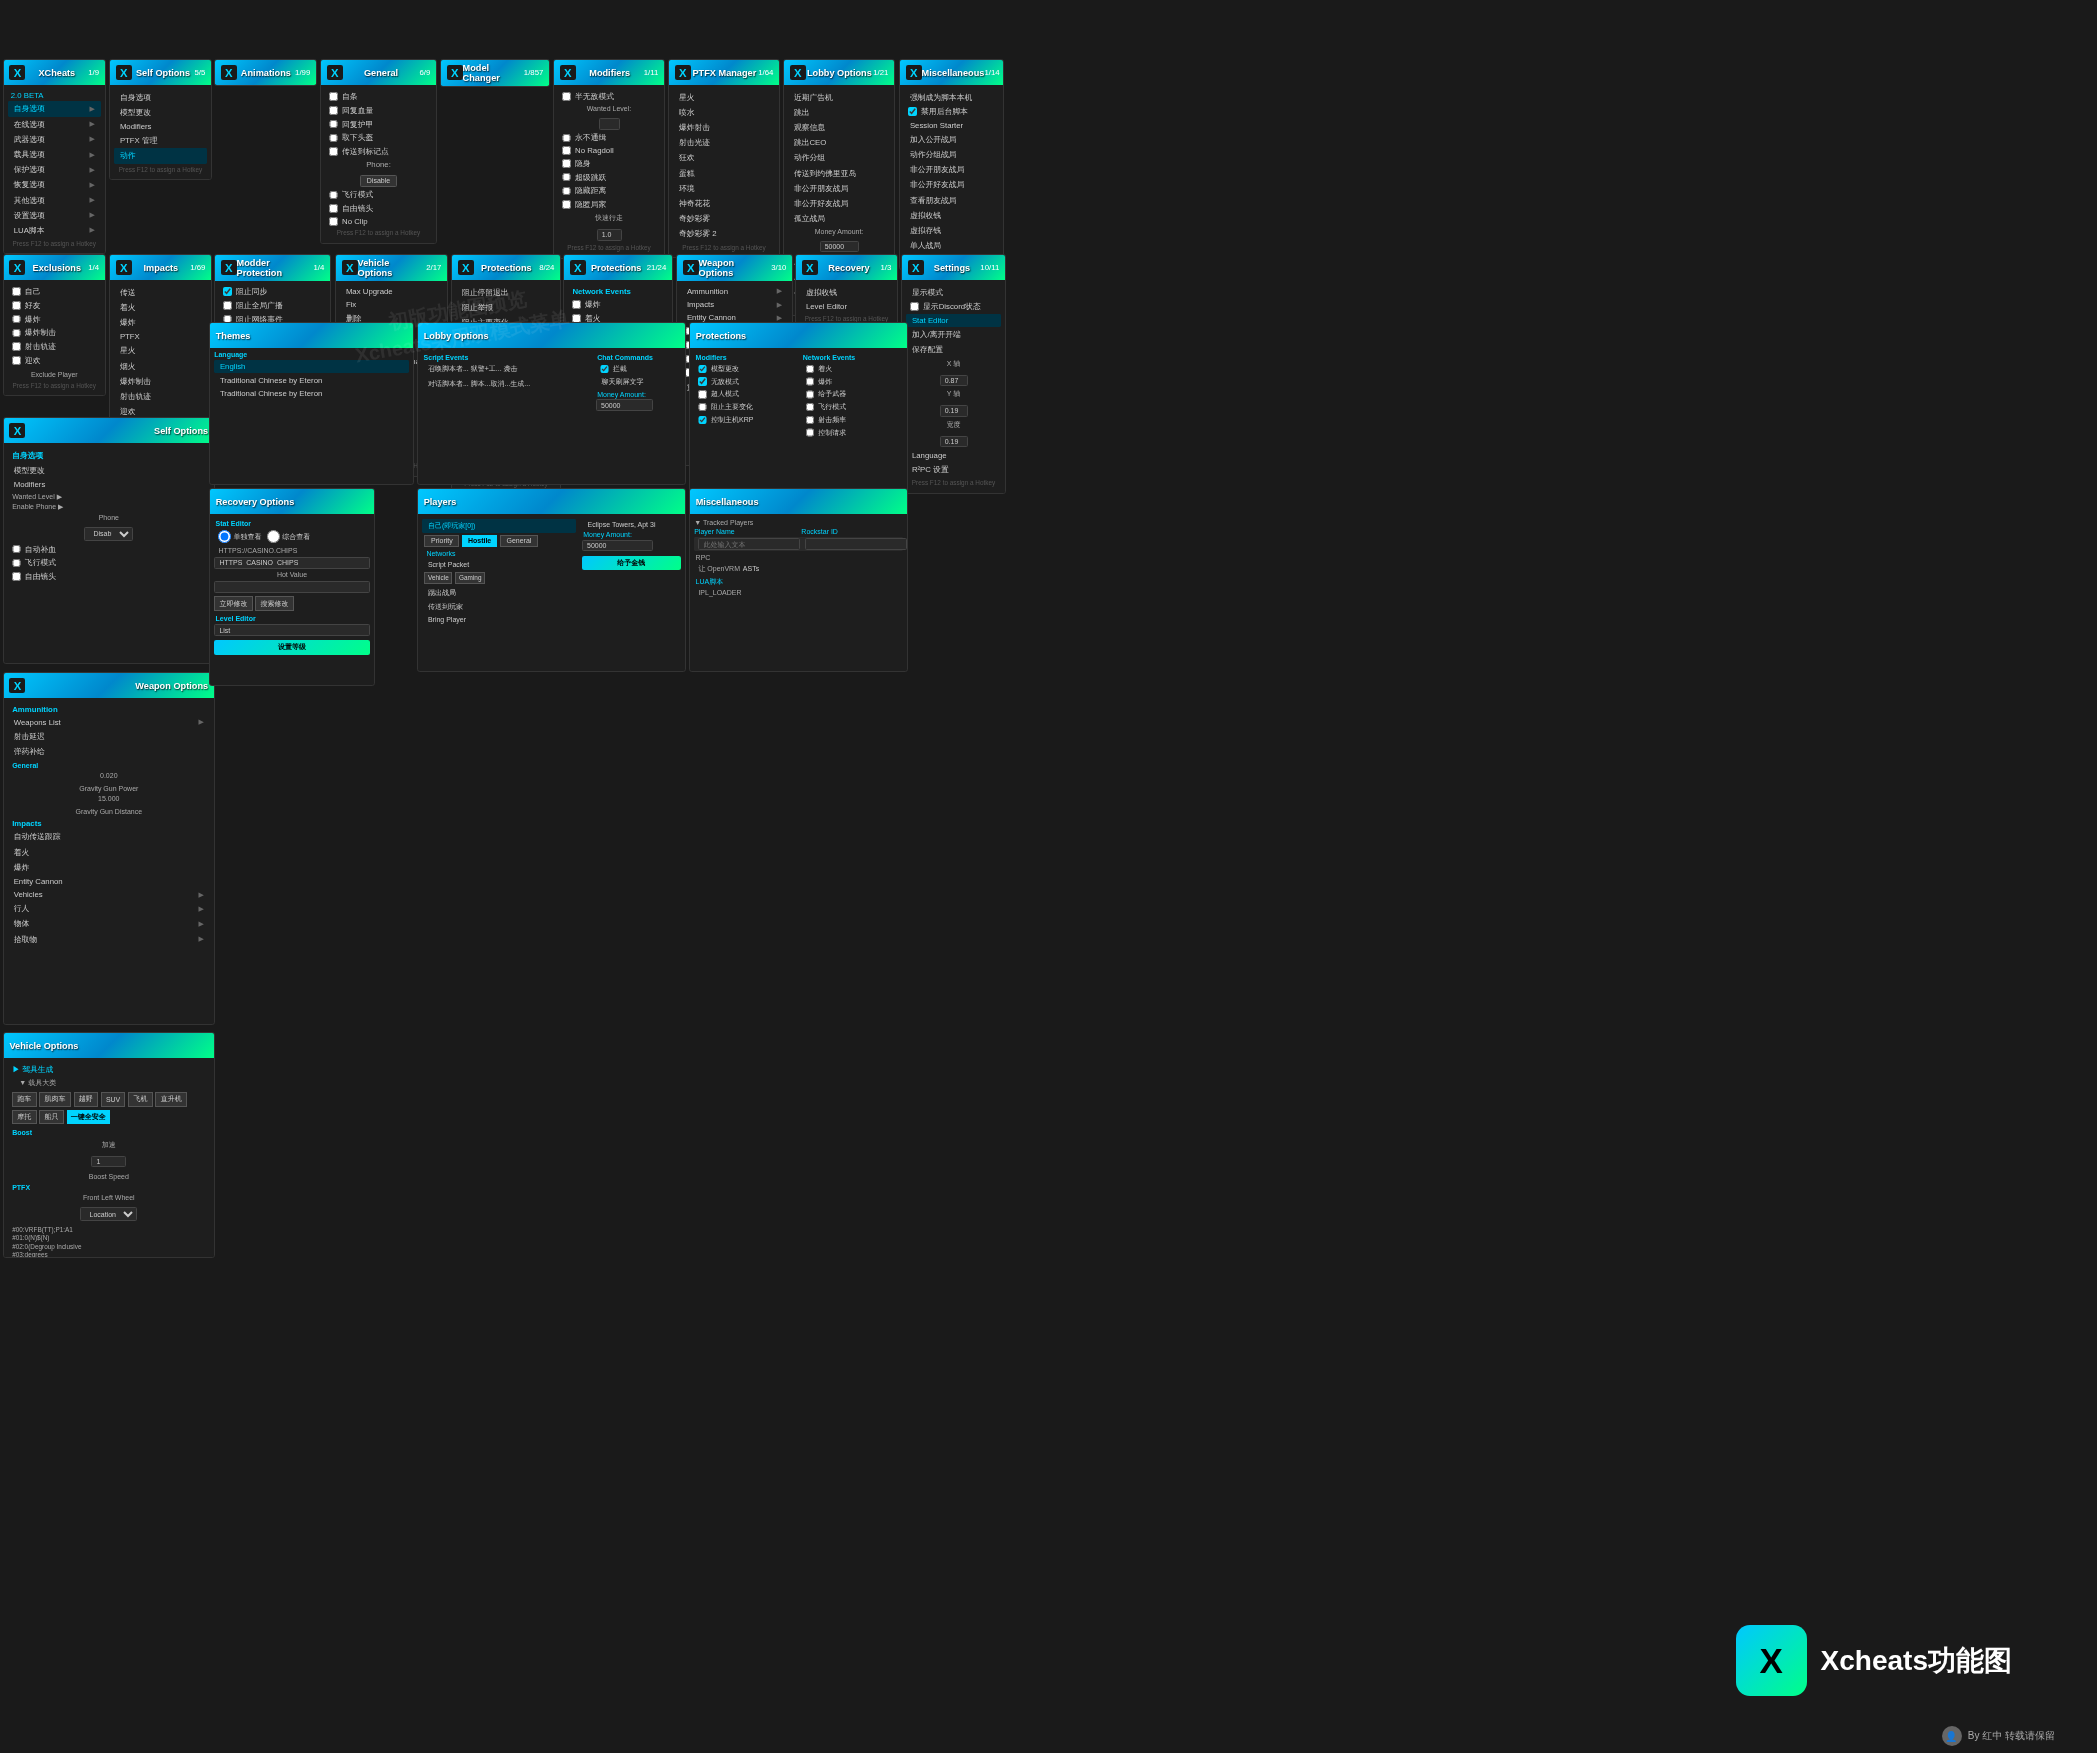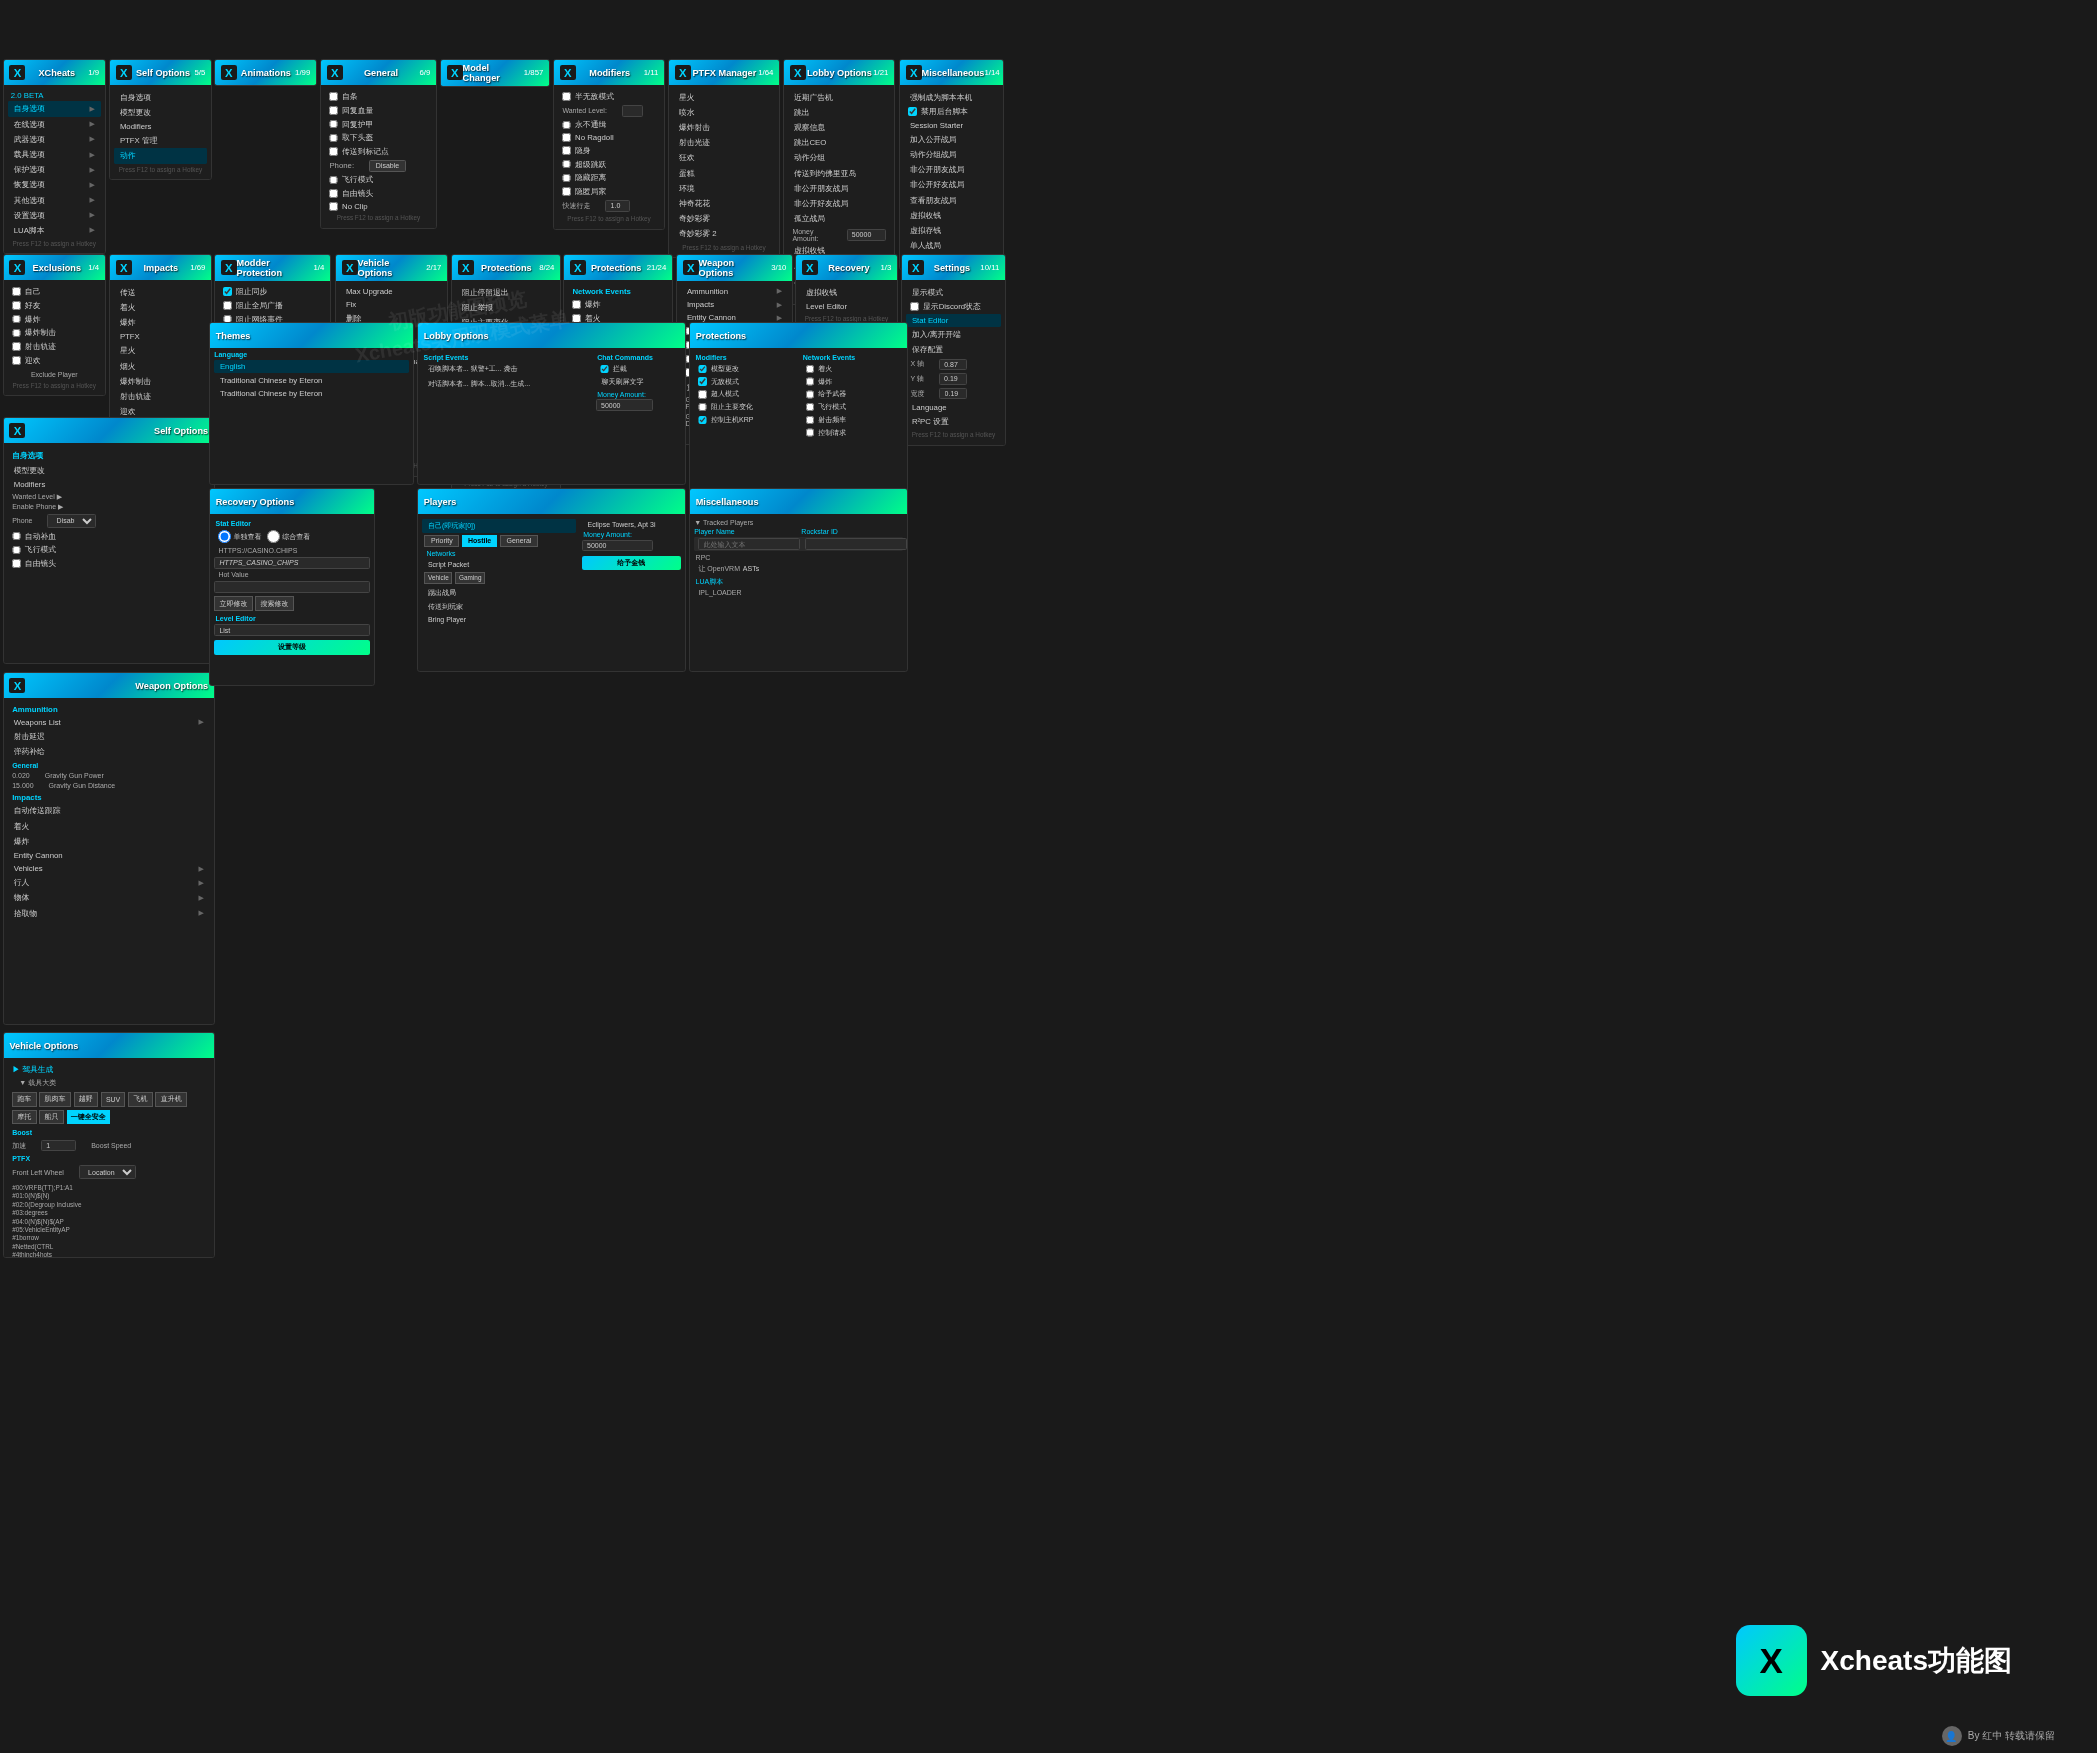--- a/index.html
+++ b/index.html
@@ -116,22 +116,23 @@
     }
 
     .divider {
       border-top: 0.7px solid #333;
       margin: 2.1px 0;
     }
 
     .input-row {
       display: flex;
       align-items: center;
-      gap: 15px;
+      gap: 6px;
       padding: 1.4px 4.2px;
+      flex-direction: column;
     }
 
     .input-field {
       background: #2a2a2a;
       border: 0.7px solid #444;
       color: #ccc;
       padding: 1.4px 4.2px;
       font-size: 7px;
       border-radius: 1.4px;
     }
@@ -997,21 +998,21 @@
     <div style="color:#00d4ff;font-size:7px;font-weight:bold;padding:1.4px;">Stat Editor</div>
     <div style="display:flex;gap:5.7px;padding:2.1px 4.2px;">
       <label style="display:flex;align-items:center;gap:2.1px;font-size:7px;color:#ccc;">
         <input type="radio" name="stat-type" checked="" style=""> 单独查看
       </label>
       <label style="display:flex;align-items:center;gap:2.1px;font-size:7px;color:#ccc;">
         <input type="radio" name="stat-type" style=""> 综合查看
       </label>
     </div>
     <div style="color:#aaa;font-size:7px;padding:1.4px 4.2px;">HTTPS://CASINO.CHIPS</div>
-    <input class="input-field" style="width: 100%; margin: 1.4px 0px; font-style: italic;" value="HTTPS_CASINO_CHIPS">
+    <input class="input-field" style="width: 100%; margin: 1.4px 0px;" value="HTTPS_CASINO_CHIPS">
     <div class="input-row">
       <span style="color:#aaa;font-size:7px;">Hot Value</span>
     </div>
     <input class="input-field" style="width: 100%; margin: 1.4px 0px;" value="">
     <div style="display:flex;gap:2.8px;margin:2.1px 0;">
       <button style="background:#333;color:#ccc;border:0.7px solid #555;padding:1.4px 4.2px;font-size:7px;cursor:pointer;">立即修改</button>
       <button style="background:#333;color:#ccc;border:0.7px solid #555;padding:1.4px 4.2px;font-size:7px;cursor:pointer;">搜索修改</button>
     </div>
     <div style="color:#00d4ff;font-size:7px;font-weight:bold;padding:1.4px;">Level Editor</div>
     <input class="input-field" style="width: 100%; margin: 1.4px 0px;" value="List">

